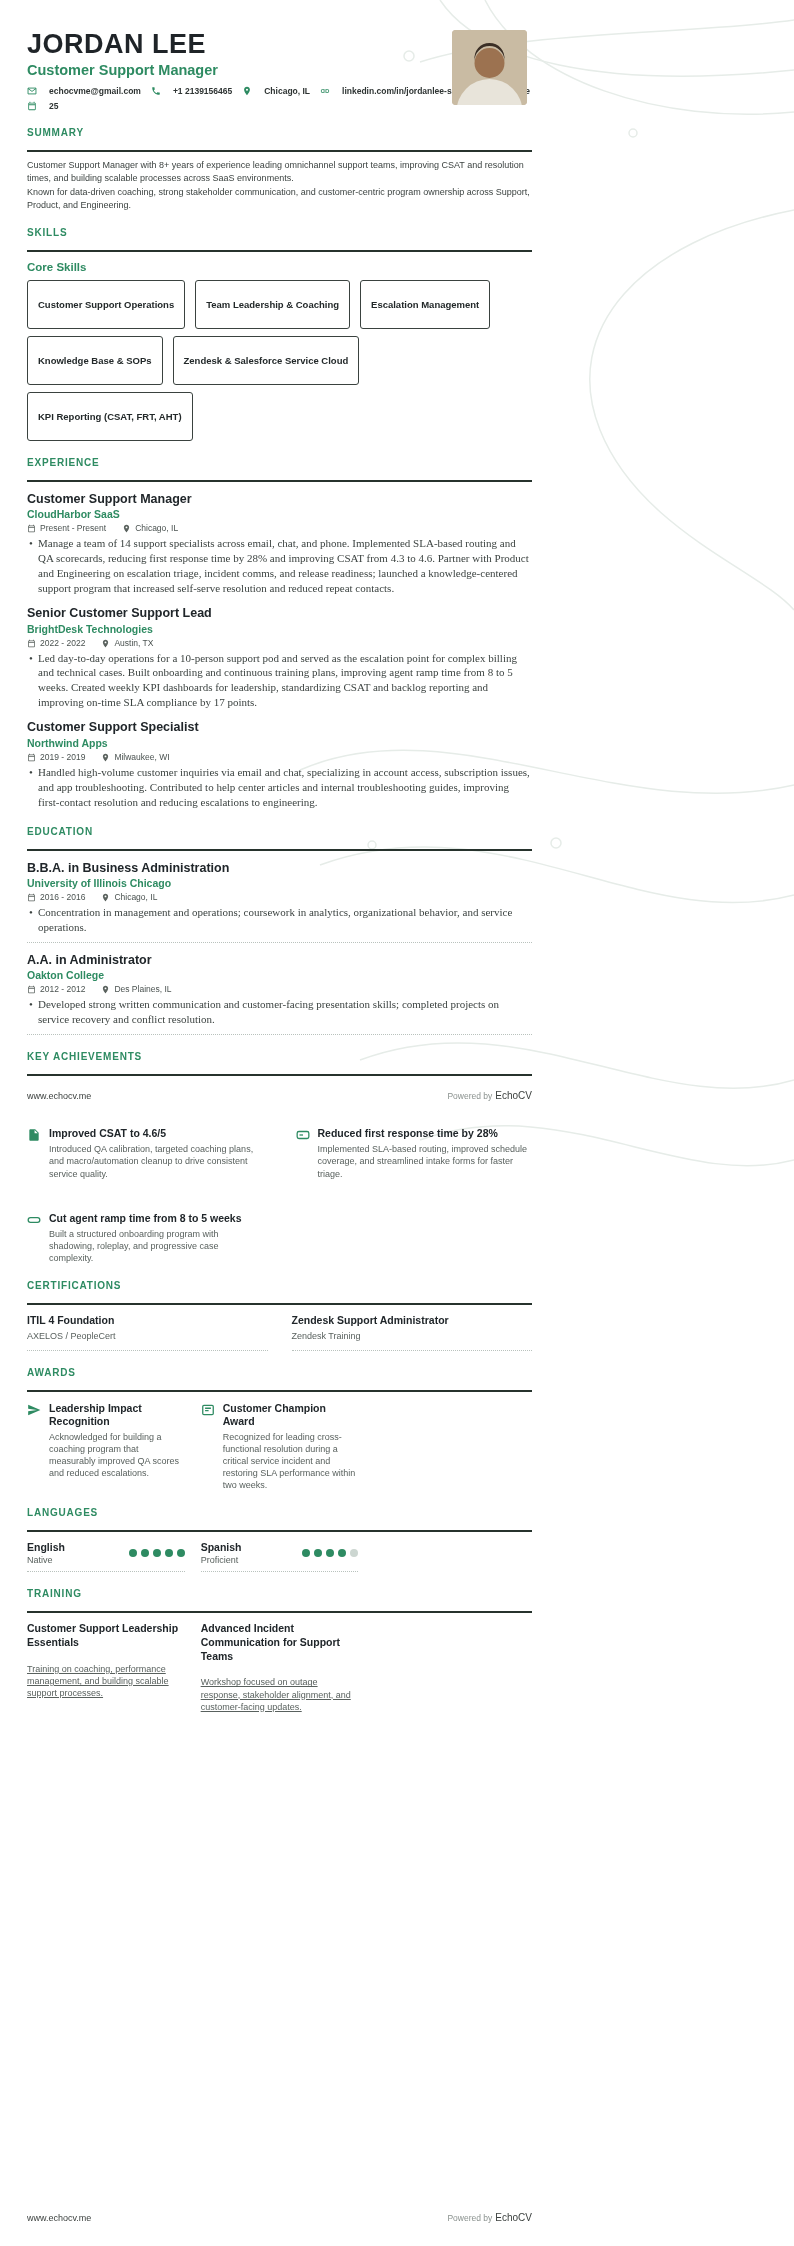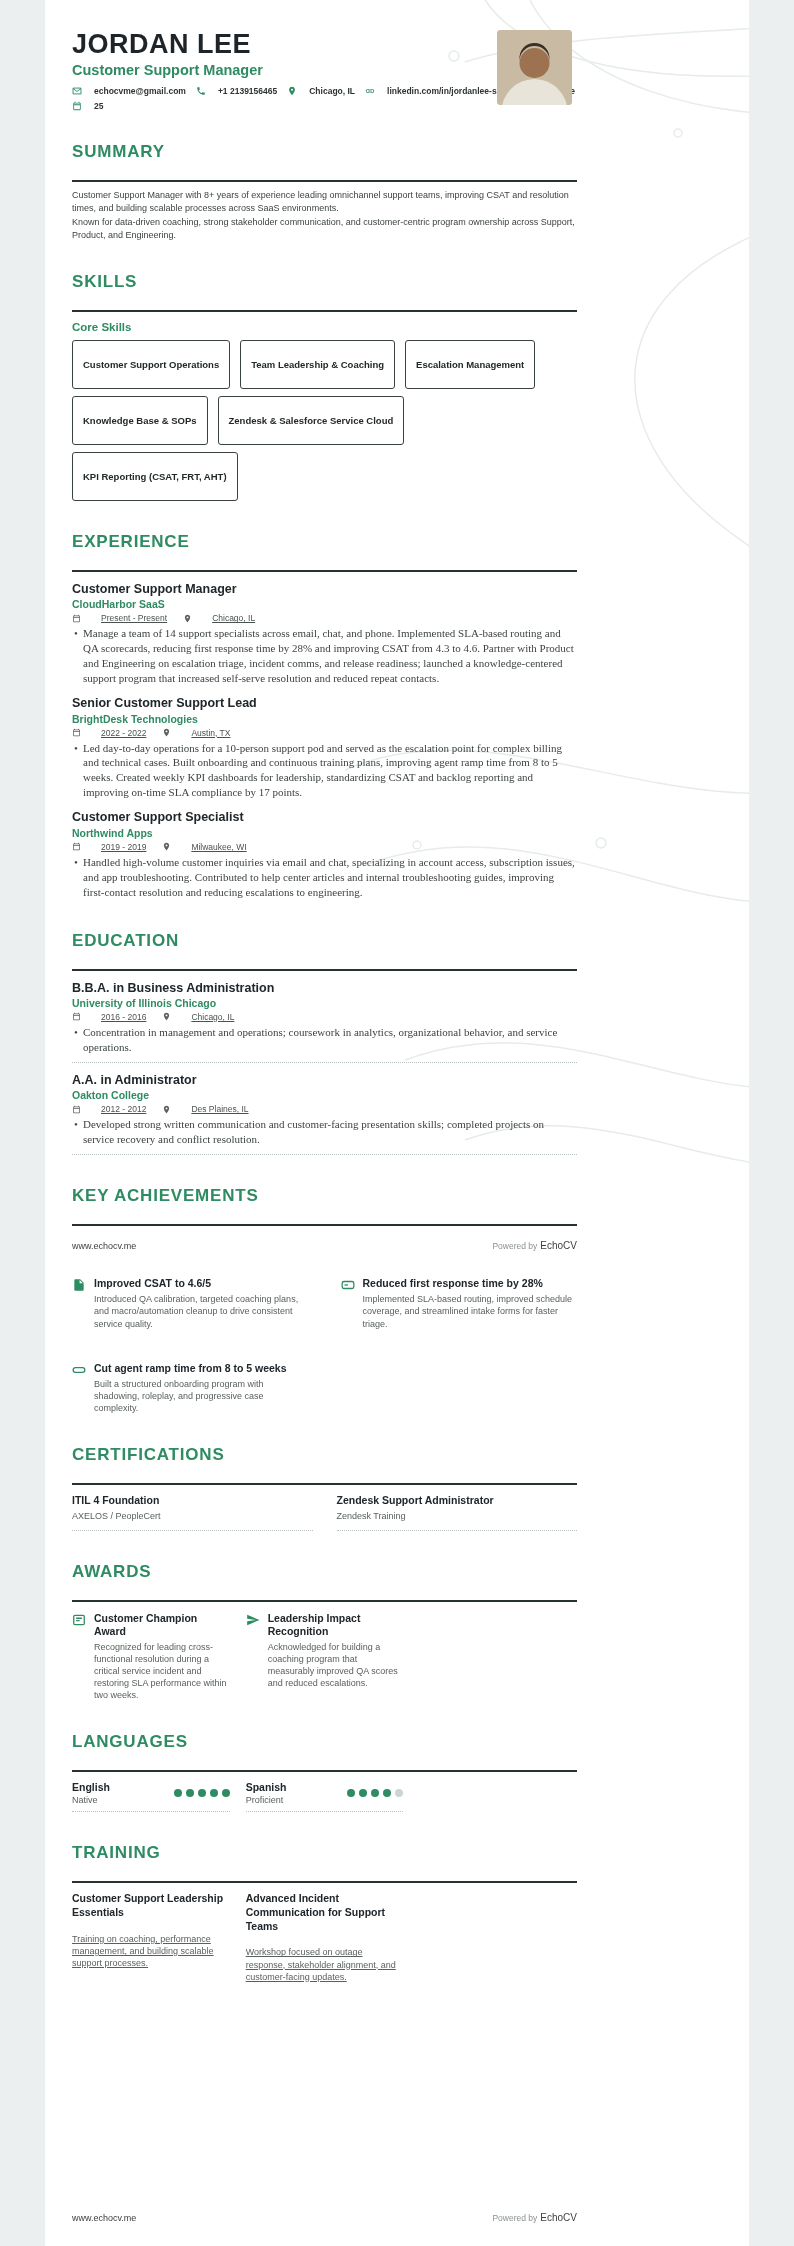--- a/index.html
+++ b/index.html
@@ -1,50 +1,50 @@
 <!DOCTYPE html>
 <html style="--accent: #2e8b62;"><head>
 <meta charset="utf-8">
 <title>JORDAN LEE</title>
 <style>
   :root { --accent:#2e8b62; --rule:#27332d; --ink:#20262a; --body:#3d4442; --muted:#59615e; --dotted:#b9c2bd; }
   * { margin:0; padding:0; box-sizing:border-box; }
   html,body { background:#eceff0; }
   body { font-family:"Liberation Sans", sans-serif; }
-  .page { position:relative; width:704px; height:2246px; margin:0 auto; background:#fff; overflow:hidden; }
+  .page { position:relative; width:794px; height:2246px; margin:0 auto; background:#fff; overflow:hidden; }
   .deco { position:absolute; left:0; top:0; z-index:0; }
   .content { position:absolute; left:27px; top:0; width:505px; padding-top:30px; z-index:1; }
 
   
   .hdr { position:relative; }
   .name { font-size:27px; font-weight:bold; letter-spacing:.5px; color:#1f2428; line-height:1.05; }
   .role { margin-top:4px; font-size:14.5px; font-weight:bold; color:var(--accent); }
   .contacts { margin-top:8px; }
   .contact-row { display:flex; align-items:center; margin-bottom:5px; }
   .contact { display:inline-flex; align-items:center; gap:12px; margin-right:10px; font-size:8.5px; font-weight:bold; color:#2e3433; white-space:nowrap; }
   .contact .ic { width:10px; height:10px; color:var(--accent); }
   .photo { position:absolute; top:0; left:425px; width:75px; height:75px; border-radius:4px; overflow:hidden; background:#cdbfa8; }
 
   .ic { display:inline-block; flex:0 0 auto; }
   .ic svg, svg.icsvg { display:block; width:100%; height:100%; }
 
   
-  .sec-heading { margin-top:31px; font-size:17px; font-weight:bold; letter-spacing:.8px; color:var(--accent); padding-bottom:18px; border-bottom:2px solid var(--rule); }
+  .sec-heading { margin-top:16px; font-size:10px; font-weight:bold; letter-spacing:.8px; color:var(--accent); padding-bottom:12px; border-bottom:2px solid var(--rule); }
   .body-text { margin-top:7px; font-size:9px; line-height:1.38; color:var(--body); }
   .body-text + .body-text { margin-top:2px; }
 
   .group-label { margin-top:9px; font-size:11.5px; font-weight:bold; color:var(--accent); }
   .chips { margin-top:7px; display:flex; flex-wrap:wrap; gap:7px 10px; }
   .chip { border:1px solid #3a423f; border-radius:3px; padding:18px 10px; font-size:9.5px; font-weight:bold; color:#23292a; white-space:nowrap; }
 
   .entry { margin-top:10px; }
   .entry-title { font-size:12.5px; font-weight:bold; color:var(--ink); line-height:1.15; }
   .entry-org { margin-top:2px; font-size:10.5px; font-weight:bold; color:var(--accent); }
   .meta { margin-top:3px; display:flex; align-items:center; gap:16px; font-size:8.5px; color:#4a5250; }
-  .meta-item { display:inline-flex; align-items:center; gap:20px;text-decoration:underline; }
+  .meta-item { display:inline-flex; align-items:flex-end; gap:4px; }
   .meta .ic { width:9px; height:9px; color:#5a625e; }
   .bullets { margin-top:3px; list-style:none; }
   .bullets li { position:relative; padding-left:11px; font-size:11px; line-height:1.36; color:var(--body);font-family:Liberation Serif, serif; }
   .bullets li::before { content:"\2022"; position:absolute; left:2px; }
   .sep { border-bottom:1px dotted var(--dotted); padding-bottom:7px; }
 
   
   .page-footer { display:flex; justify-content:space-between; align-items:baseline; margin:14px 0 26px; }
   .bottom-footer { position:absolute; left:27px; top:2212px; width:505px; display:flex; justify-content:space-between; align-items:baseline; z-index:1; }
   .footer-site { font-size:9px; color:#3a3f3d; }
@@ -428,37 +428,37 @@
         </div>
       </div>
     </section>
 
     <section>
       <h2 class="sec-heading">AWARDS</h2>
       <div class="award-grid">
         <div class="iconed">
           <span class="ic">
               <svg class="icsvg">
-                <use href="#i-cert"></use>
+                <use href="#i-send"></use>
               </svg>
             </span>
           <div>
-            <div class="item-title">Customer Champion Award</div>
-            <div class="item-desc">Recognized for leading cross-functional resolution during a critical service incident and restoring SLA performance within two weeks.</div>
+            <div class="item-title">Leadership Impact Recognition</div>
+            <div class="item-desc">Acknowledged for building a coaching program that measurably improved QA scores and reduced escalations.</div>
           </div>
         </div>
         <div class="iconed">
           <span class="ic">
               <svg class="icsvg">
-                <use href="#i-send"></use>
+                <use href="#i-cert"></use>
               </svg>
             </span>
           <div>
-            <div class="item-title">Leadership Impact Recognition</div>
-            <div class="item-desc">Acknowledged for building a coaching program that measurably improved QA scores and reduced escalations.</div>
+            <div class="item-title">Customer Champion Award</div>
+            <div class="item-desc">Recognized for leading cross-functional resolution during a critical service incident and restoring SLA performance within two weeks.</div>
           </div>
         </div>
       </div>
     </section>
 
     <section>
       <h2 class="sec-heading">LANGUAGES</h2>
       <div class="lang-grid">
         <div class="lang">
           <div>

